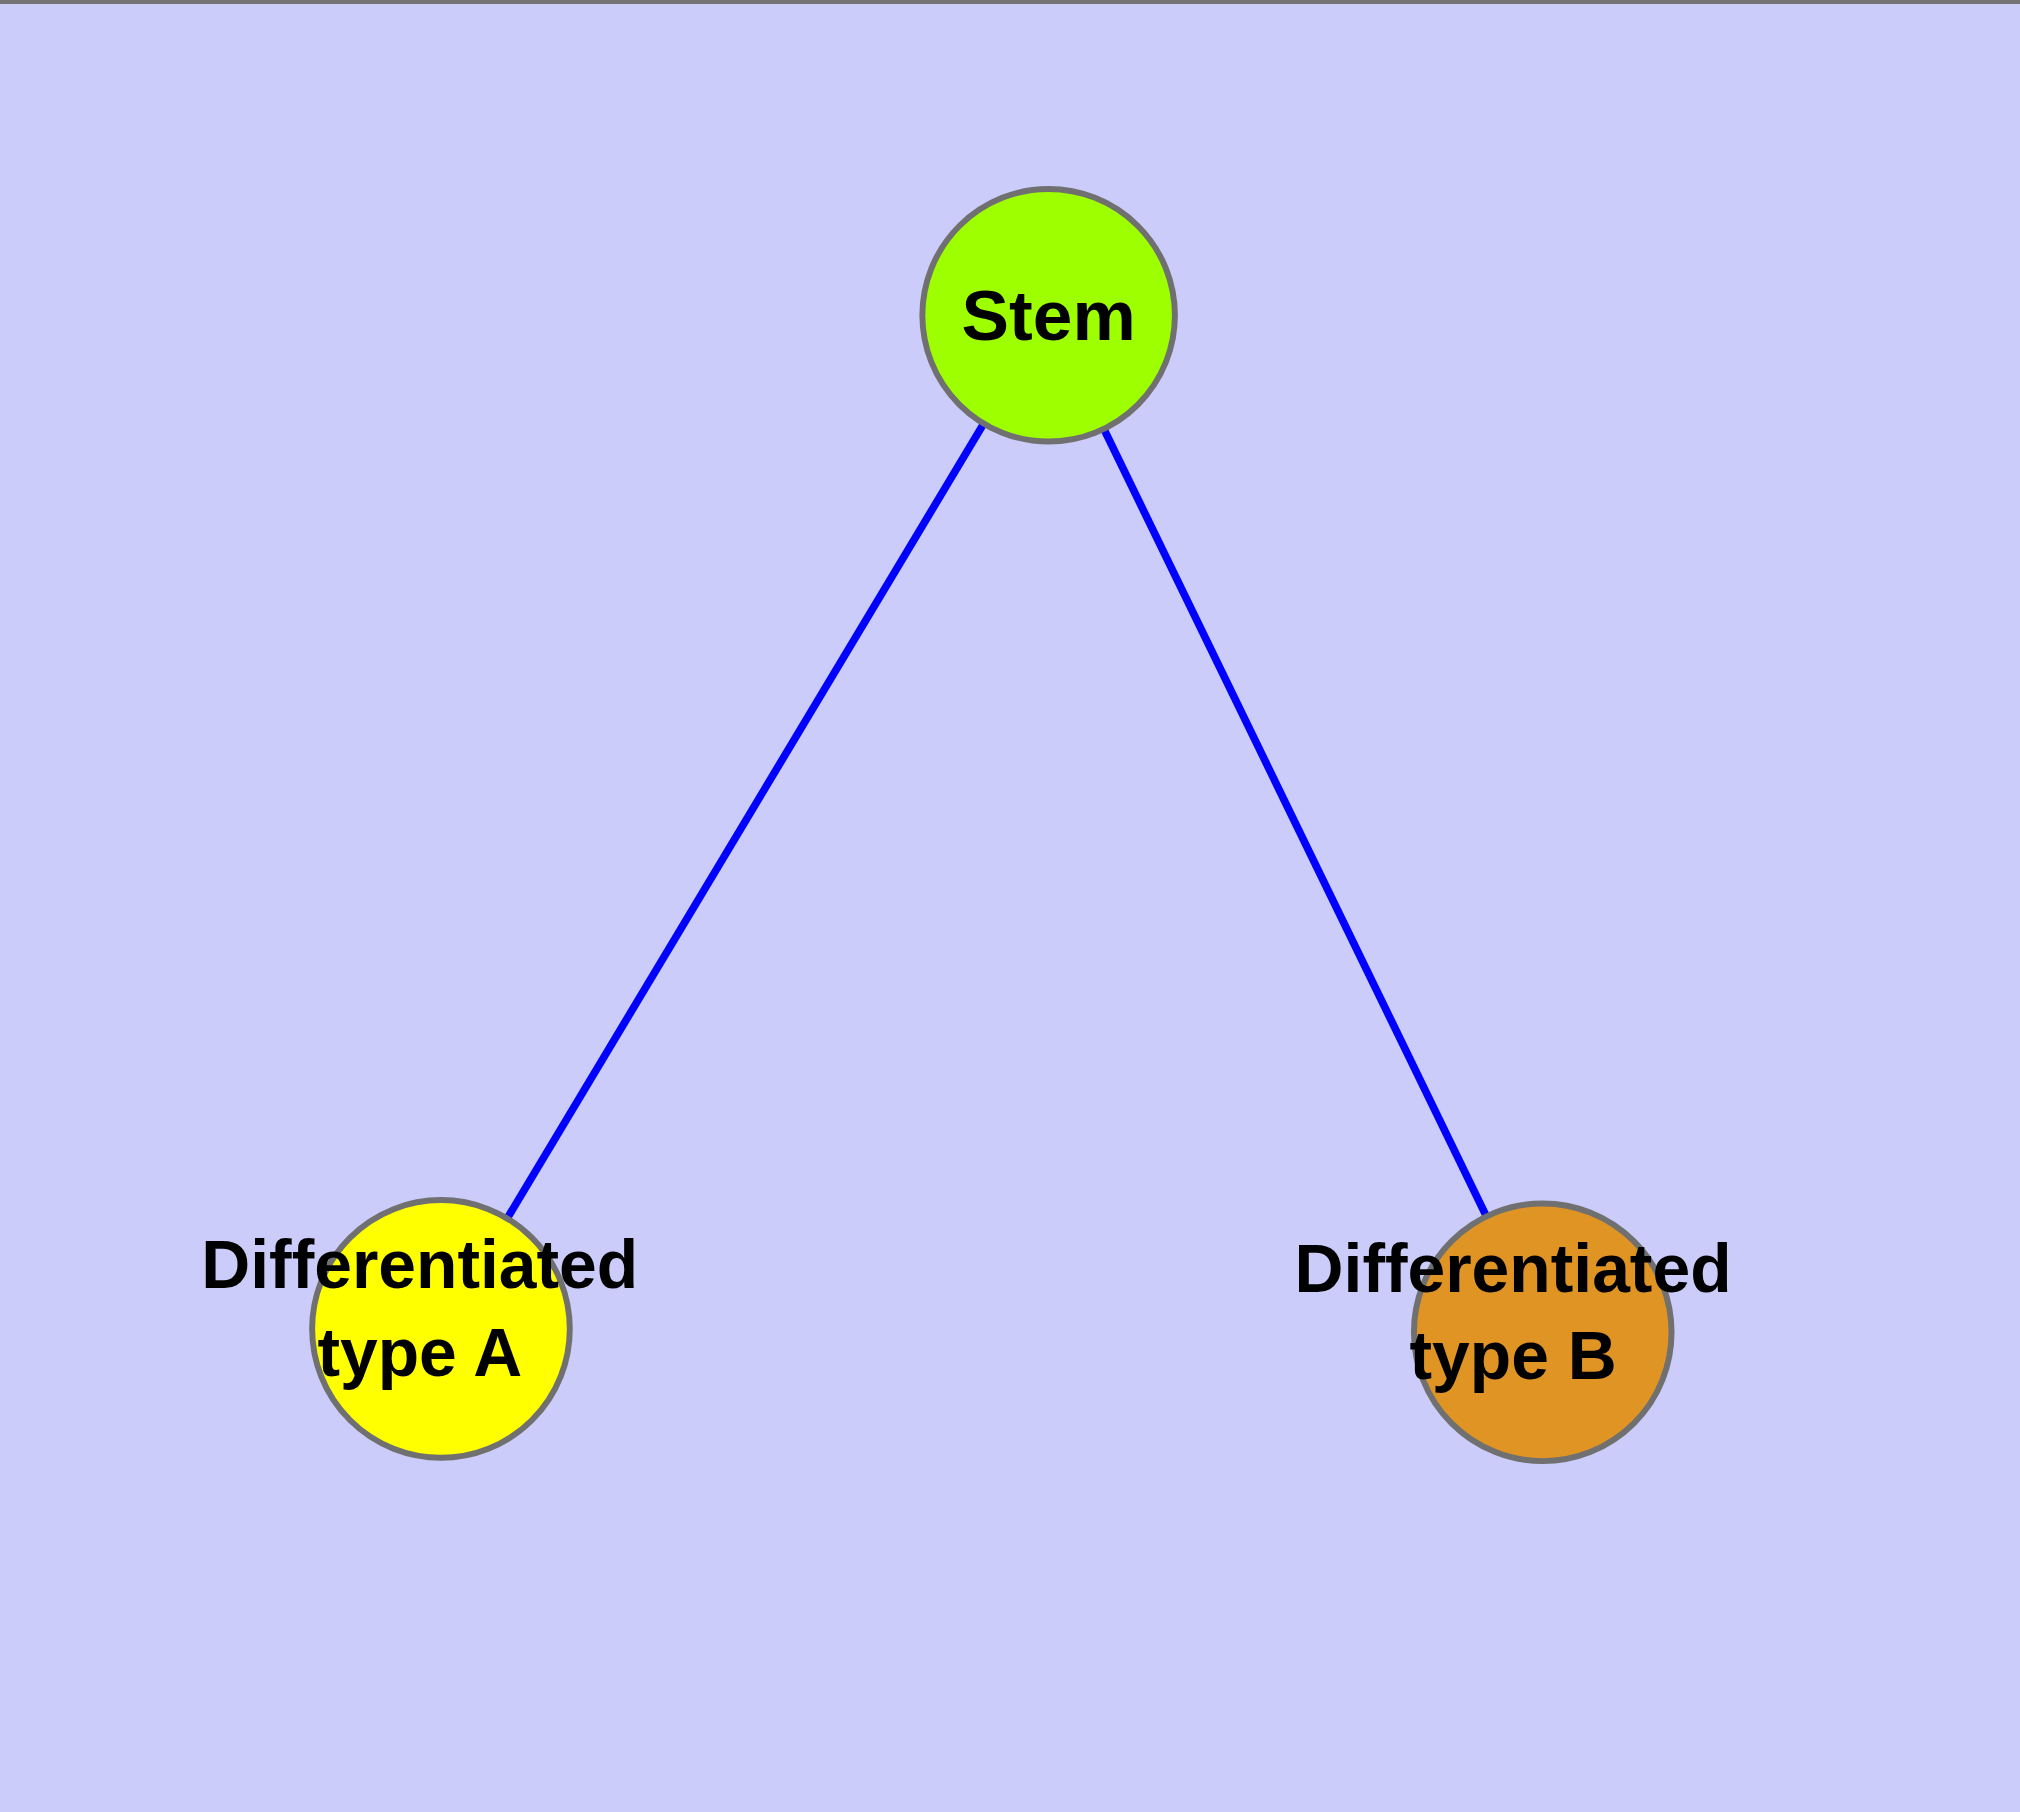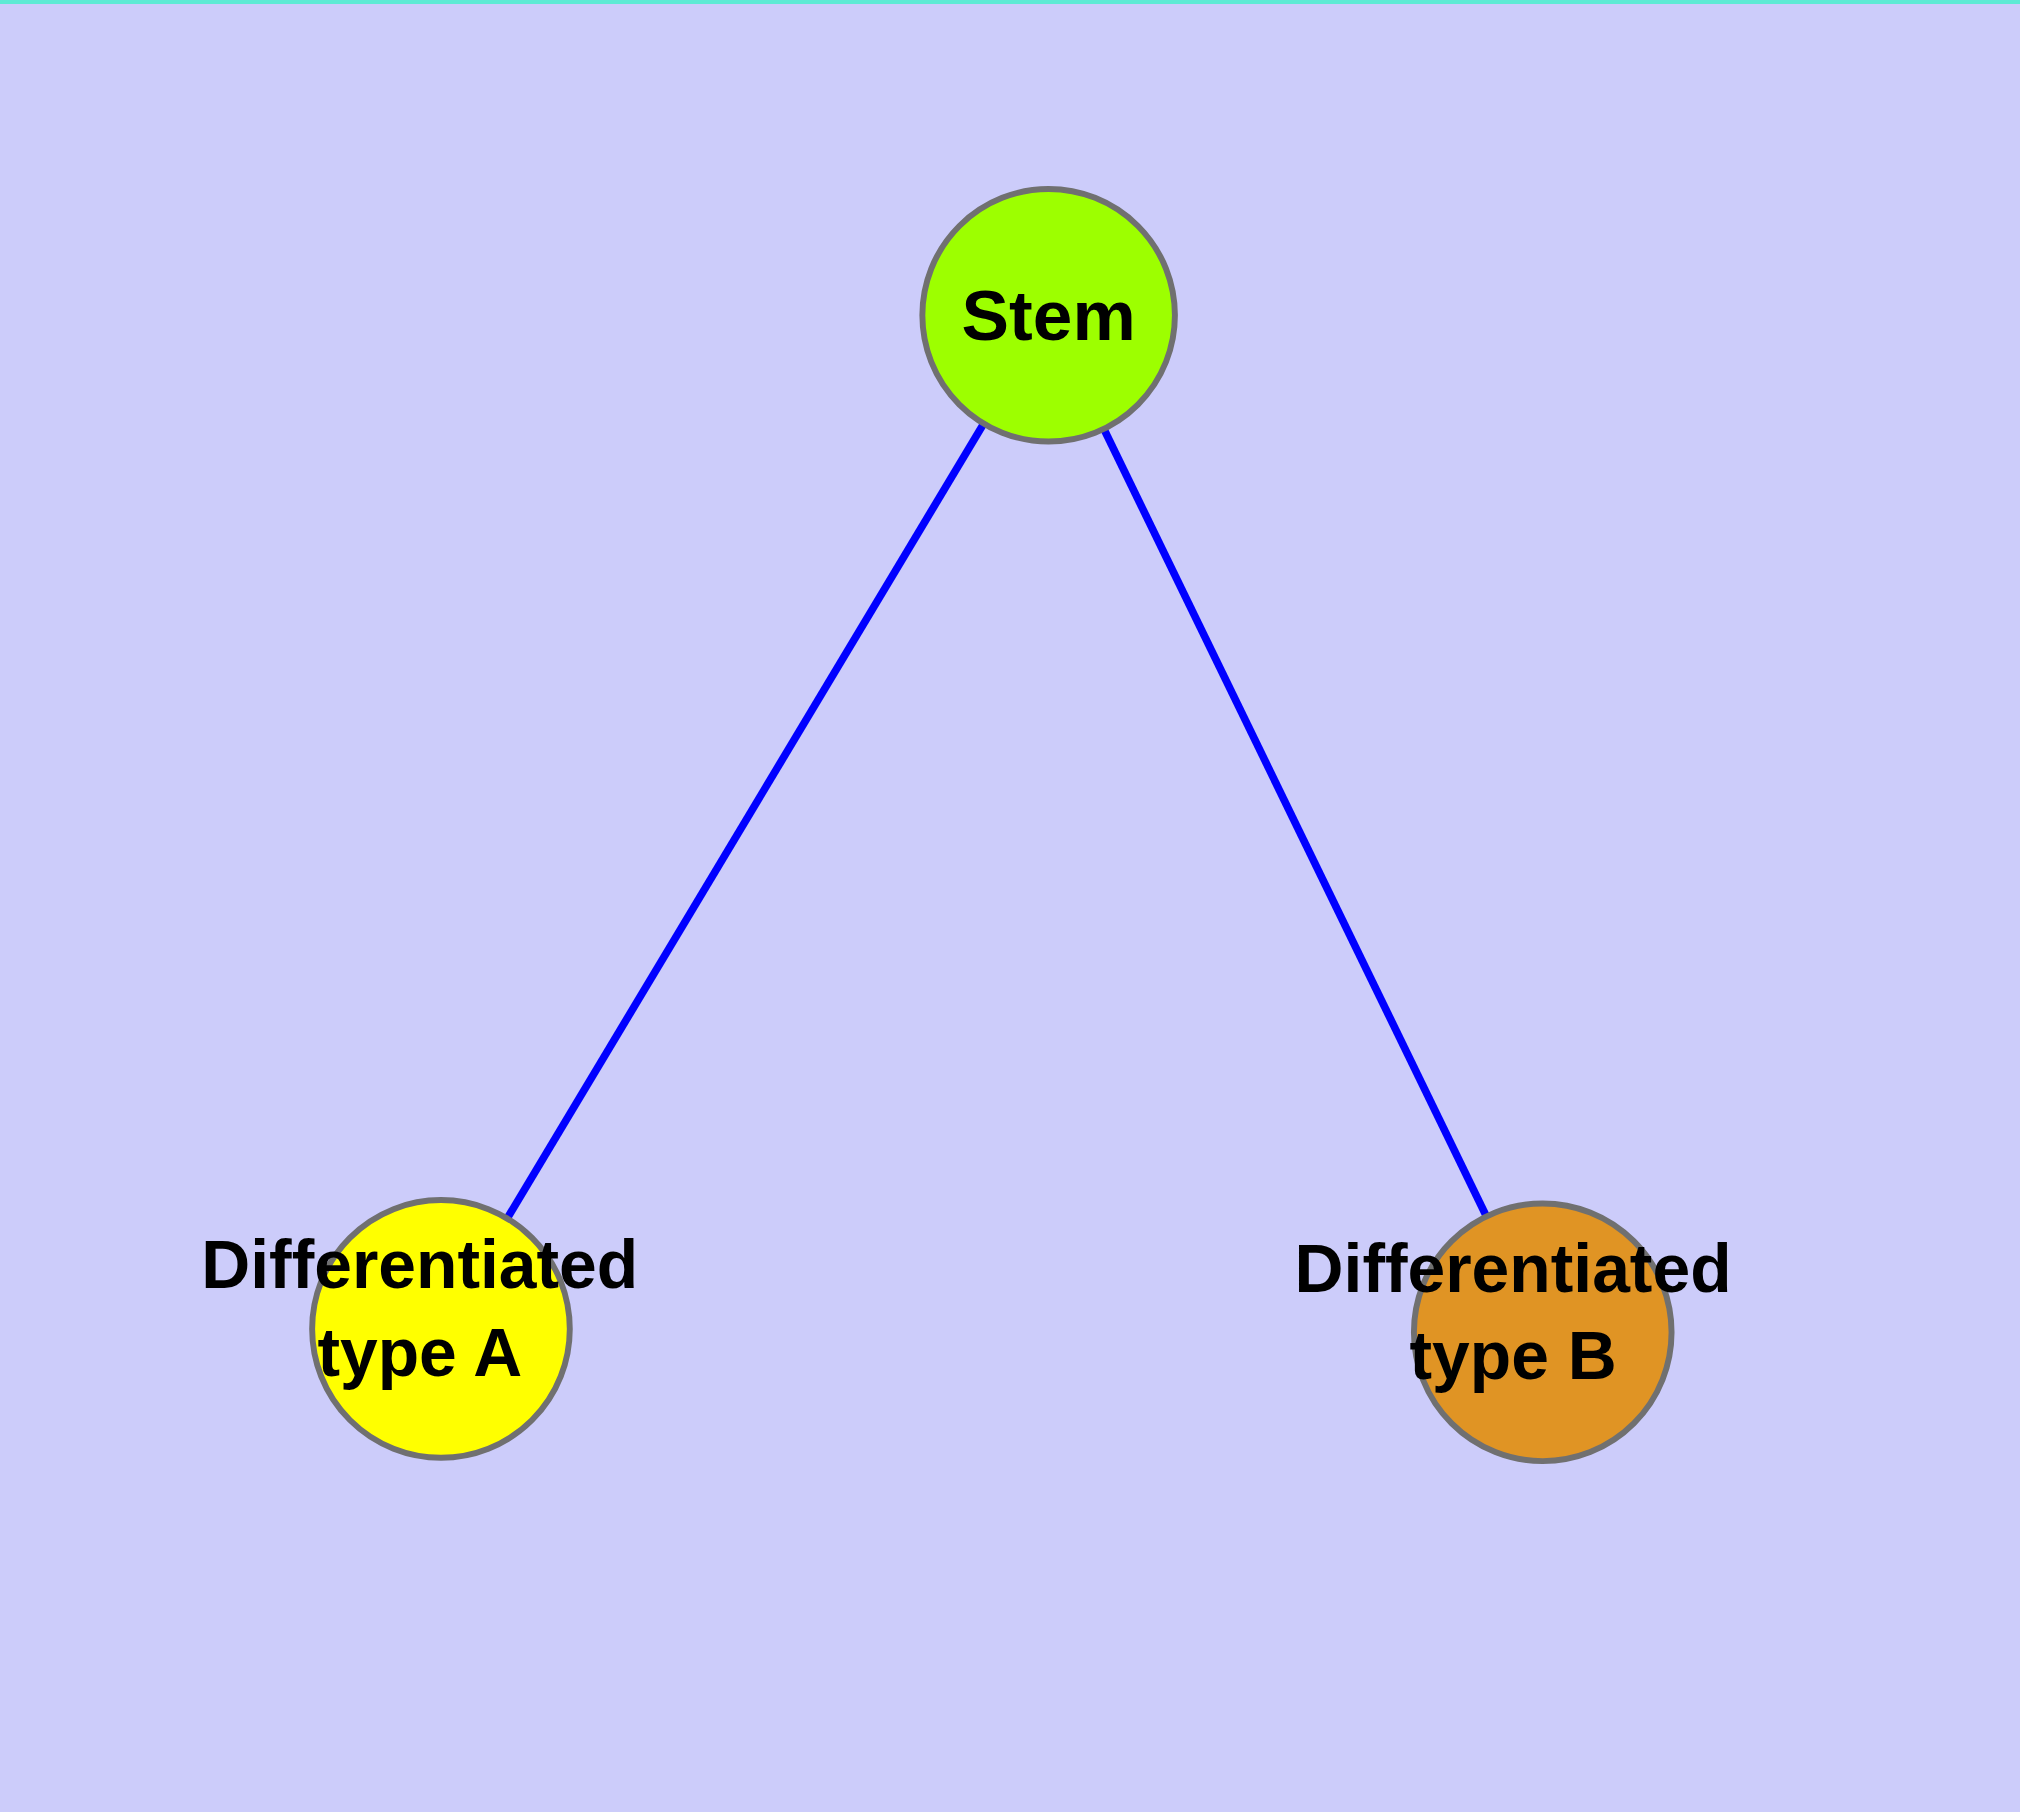--- a/index.html
+++ b/index.html
@@ -9,21 +9,21 @@
     background: #ffffff;
   }
   body {
     font-family: "Liberation Sans", sans-serif;
   }
   #canvas {
     position: relative;
     width: 2021px;
     height: 1812px;
     overflow: hidden;
-    background: #5eead4;
+    background: #737373;
   }
   #graph-surface {
     position: absolute;
     left: 0;
     top: 4.2px;
     width: 2021px;
     height: 1808px;
     background: #ccccfa;
   }
   #graph-svg {

